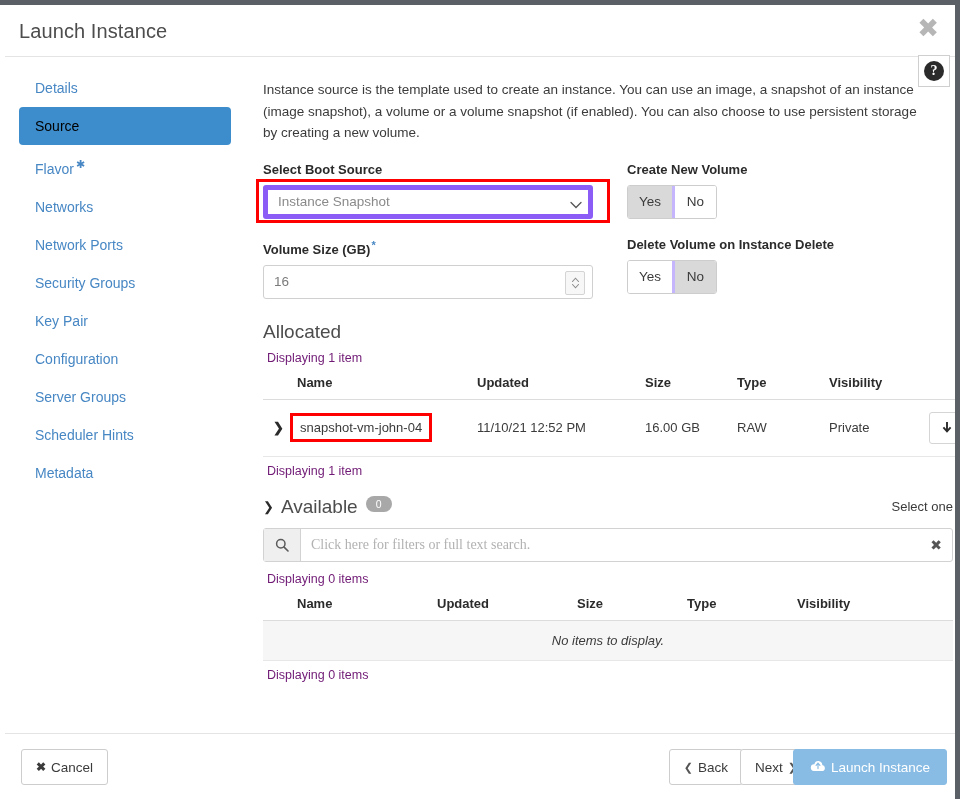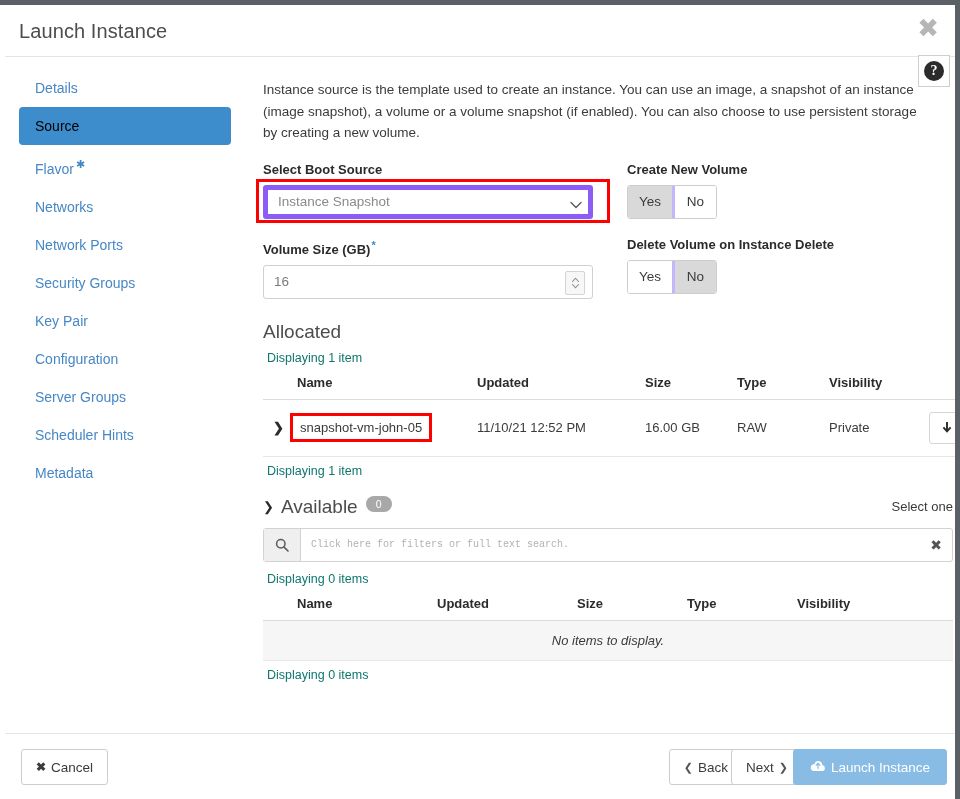--- a/index.html
+++ b/index.html
@@ -259,21 +259,21 @@
 
   
   .sec-title {
     font-size: 19px;
     color: #4d4d4d;
     margin: 22px 0 8px 0;
     font-weight: 400;
   }
   .displaying {
     font-size: 12.5px;
-    color: #0f766e;
+    color: #701a75;
     margin: 0 0 6px 4px;
   }
   .displaying.below { margin: 7px 0 0 4px; }
 
   
   table.tbl {
     width: 690px;
     border-collapse: collapse;
     table-layout: fixed;
   }
@@ -380,24 +380,24 @@
     border-right: 1px solid #d2d2d2;
     display: flex;
     align-items: center;
     justify-content: center;
     cursor: pointer;
   }
   .search-bar input {
     flex: 1;
     border: none;
     outline: none;
-    font-size: 10px;
+    font-size: 14px;
     color: #15803d;
     padding: 0 10px;
-    font-family: Liberation Mono, monospace;
+    font-family: Liberation Serif, serif;
   }
   .search-bar input::placeholder { color: #b2b2b2; }
   .search-clear {
     width: 32px;
     display: flex;
     align-items: center;
     justify-content: center;
     color: #555;
     font-size: 14px;
     cursor: pointer;
@@ -424,21 +424,21 @@
     align-items: center;
     justify-content: center;
     cursor: pointer;
     box-sizing: border-box;
     font-family: "Liberation Sans", sans-serif;
     gap: 5px;
     padding: 0 14px;
   }
   .btn-cancel { left: 16px; }
   .btn-back   { right: 212px; }
-  .btn-next   { right: 152px; }
+  .btn-next   { right: 143px; }
   .btn-launch {
     right: 8px;
     background: #89bce4;
     border-color: #89bce4;
     color: #ffffff;
     padding: 0 16px;
   }
   .bold-x { font-weight: bold; font-size: 12px; }
   .chev-lr { font-size: 11px; color: #555; }
 </style>
@@ -571,21 +571,21 @@
               <th>Visibility</th>
               <th></th>
             </tr>
           </thead>
           <tbody>
             <tr>
               <td class="chev-cell">
                 <span class="caret-r">❯</span>
               </td>
               <td class="name-cell">
-                <span class="name-hl"><span>snapshot-vm-john-05</span></span>
+                <span class="name-hl"><span>snapshot-vm-john-04</span></span>
               </td>
               <td>11/10/21 12:52 PM</td>
               <td>16.00 GB</td>
               <td>RAW</td>
               <td>Private</td>
               <td>
                 <div class="dl-btn">
                   <svg width="12" height="14" viewBox="0 0 12 14">
                       <path d="M6 1 L6 9.5 M2.4 6.4 L6 10.4 L9.6 6.4" stroke="#2b2b2b" stroke-width="1.9" fill="none" stroke-linecap="butt"></path>
                     </svg>

